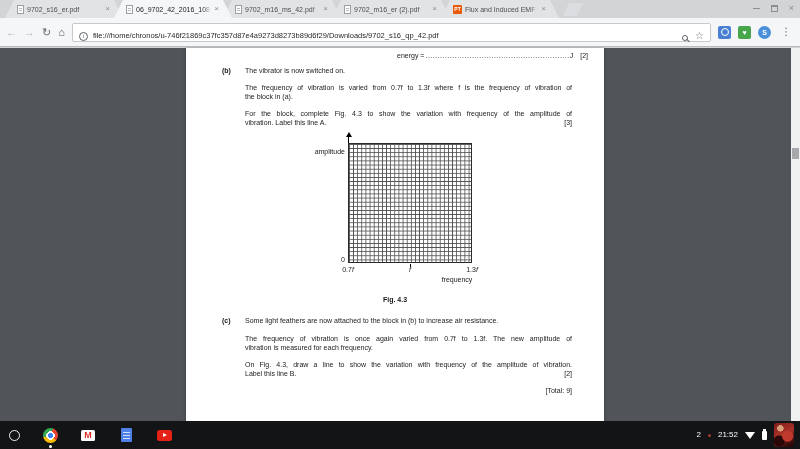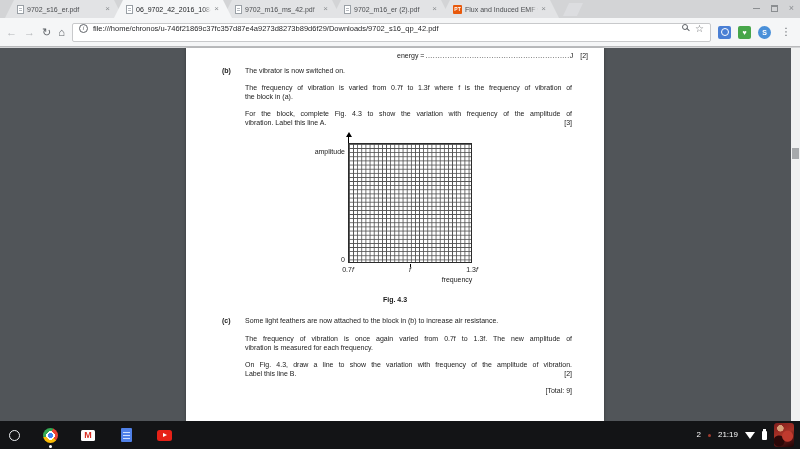--- a/index.html
+++ b/index.html
@@ -21,21 +21,21 @@
   .win-min { width:7px; height:1px; background:#8b8e91; }
   .win-restore { position:relative; width:7px; height:7px; }
   .win-restore::before { content:""; position:absolute; right:0; top:0; width:5px; height:4px; border:1px solid #8b8e91; }
   .win-restore::after { content:""; position:absolute; left:0; bottom:0; width:5px; height:4px; border:1px solid #8b8e91; background:#d3d4d6; }
   .win-close { font-size:9px; line-height:9px; color:#8b8e91; }
 
   
   .toolbar { position:absolute; top:18px; left:0; right:0; height:29px; background:#f5f6f7; border-bottom:1px solid #b9babc; display:flex; align-items:center; padding:0 6px; gap:7px; z-index:4; }
   .nav-ic { font-size:11px; line-height:11px; color:#5f6368; }
   .nav-ic.disabled { color:#b4b7ba; }
-  .omnibox { flex:1; height:19px; background:#fff; border:1px solid #c8c9cb; border-radius:2px; display:flex; align-items:flex-start; gap:5px; padding:0 6px; }
+  .omnibox { flex:1; height:19px; background:#fff; border:1px solid #c8c9cb; border-radius:2px; display:flex; align-items:flex-end; gap:5px; padding:0 6px; }
   .info-ic { width:9px; height:9px; border:1px solid #5f6368; border-radius:50%; color:#5f6368; font-size:6px; line-height:7px; display:flex; align-items:center; justify-content:center; flex:0 0 auto; font-style:italic; }
   .url { flex:1; font-size:7.5px; line-height:10px; color:#28292b; white-space:nowrap; overflow:hidden; }
   .mag-ic { position:relative; width:6px; height:6px; border:1px solid #5f6368; border-radius:50%; flex:0 0 auto; margin-right:2px; }
   .mag-ic::after { content:""; position:absolute; width:4px; height:1px; background:#5f6368; right:-3px; bottom:-1px; transform:rotate(45deg); }
   .star-ic { font-size:10px; line-height:10px; color:#6a6d70; flex:0 0 auto; }
   .ext { width:13px; height:13px; border-radius:2px; display:flex; align-items:center; justify-content:center; flex:0 0 auto; }
   .ext-blue { background:#4a7fd4; position:relative; }
   .ext-blue::after { content:""; width:6px; height:6px; border:1.5px solid #fff; border-radius:50%; }
   .ext-green { background:#47a64a; color:#fff; font-size:7px; line-height:7px; }
   .ext-round { background:#4a90d9; border-radius:50%; color:#fff; font-size:7px; font-weight:bold; }
@@ -210,18 +210,18 @@
   <div class="app">
     <div class="docs-ic"></div>
   </div>
   <div class="app">
     <div class="yt-ic"></div>
   </div>
 
   <div class="status">
     <span class="txt">2</span>
     <span class="notif-dot"></span>
-    <span class="txt">21:19</span>
+    <span class="txt">21:52</span>
     <span class="wifi-ic"></span>
     <span class="batt-ic"></span>
     <span class="avatar"></span>
   </div>
 </div>
 
 </body></html>

